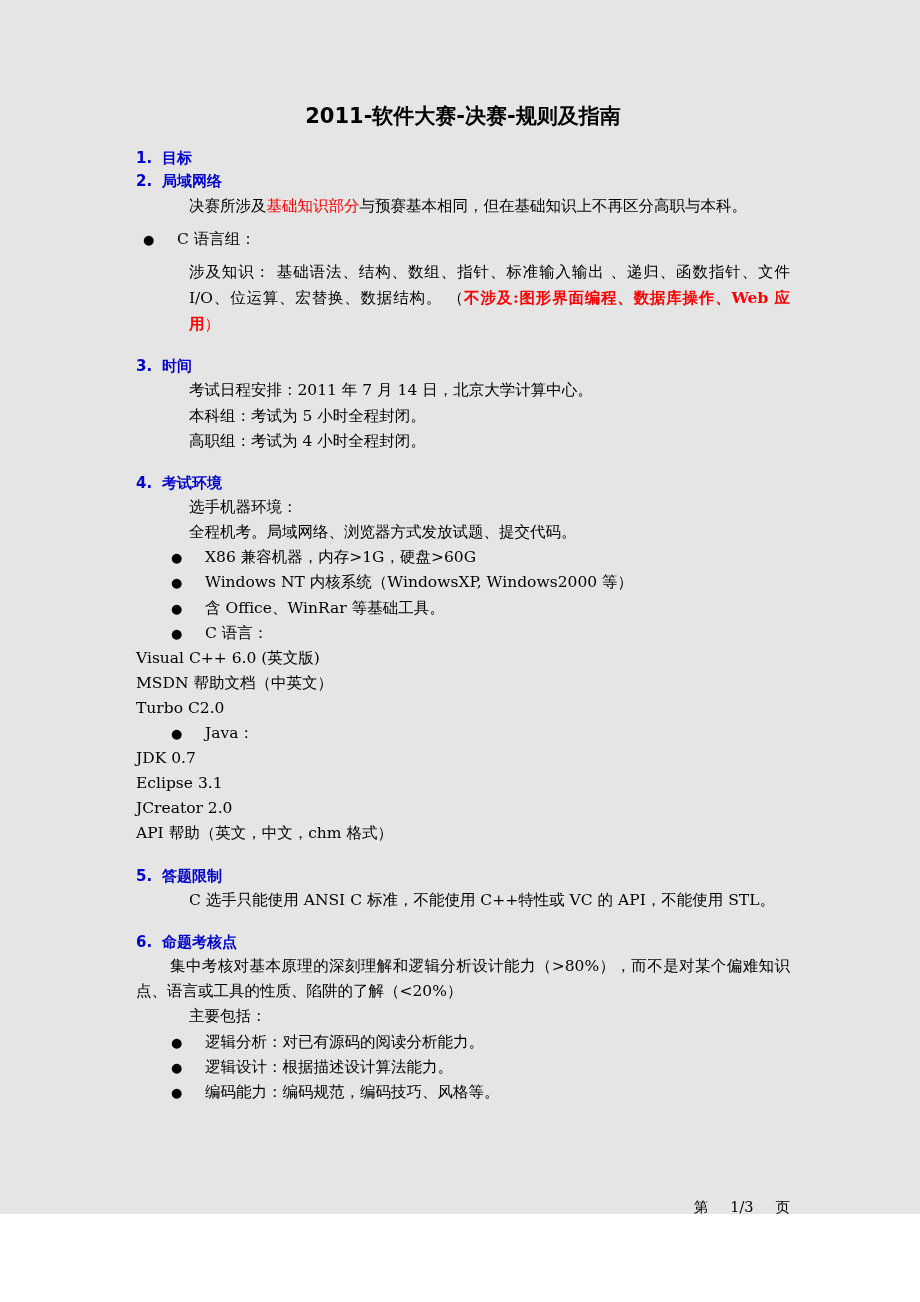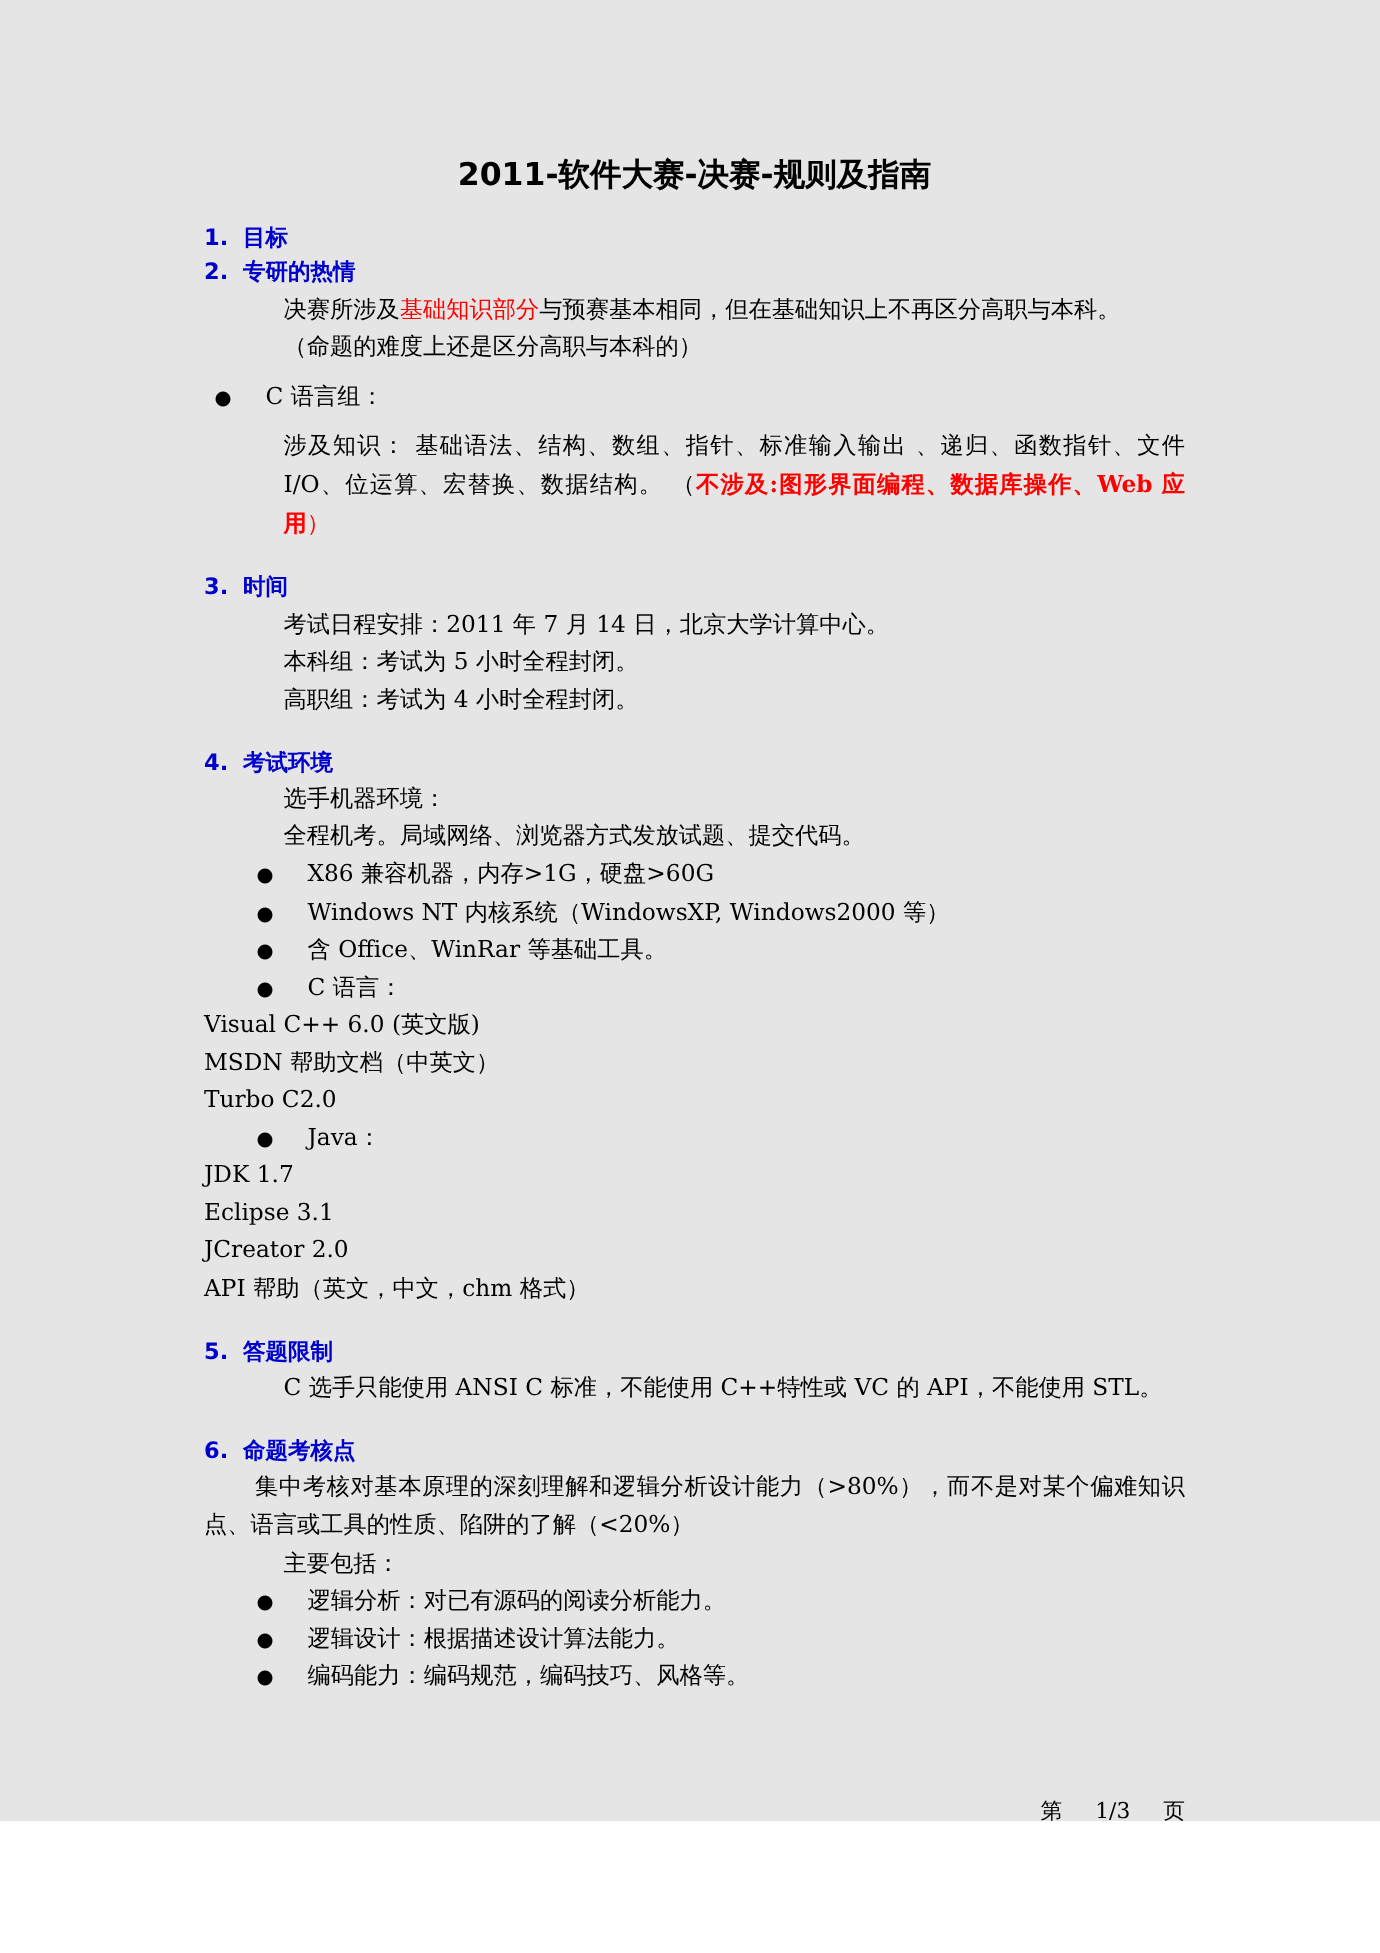--- a/index.html
+++ b/index.html
@@ -135,24 +135,23 @@
 
     <h1 class="doc-title">2011-软件大赛-决赛-规则及指南</h1>
 
     <div class="sec-head">
       <span class="sec-num">1.</span>
       <span class="sec-title">目标</span>
     </div>
 
     <div class="sec-head">
       <span class="sec-num">2.</span>
-      <span class="sec-title">专研的热情</span>
+      <span class="sec-title">局域网络</span>
     </div>
     <p class="para indent"><span>决赛所涉及</span><span class="red-hl">基础知识部分</span><span>与预赛基本相同，但在基础知识上不再区分高职与本科。</span></p>
-    <p class="para indent">（命题的难度上还是区分高职与本科的）</p>
     <div class="spacer-sm"></div>
     <div class="bullet-row bullet-l1">
       <span class="dot">●</span>
       <span>C 语言组：</span>
     </div>
     <div class="spacer-sm"></div>
     <p class="para indent"><span>涉及知识：  基础语法、结构、数组、指针、标准输入输出 、递归、函数指针、文件 I/O、位运算、宏替换、数据结构。 （</span><span class="red-bold">不涉及:图形界面编程、数据库操作、Web 应用</span><span class="red">）</span></p>
 
     <div class="sec-gap"></div>
 
@@ -192,21 +191,21 @@
 
     <p class="para">Visual C++ 6.0 (英文版)</p>
     <p class="para">MSDN 帮助文档（中英文）</p>
     <p class="para">Turbo C2.0</p>
 
     <div class="bullet-row bullet-l2">
       <span class="dot">●</span>
       <span>Java：</span>
     </div>
 
-    <p class="para">JDK 1.7</p>
+    <p class="para">JDK 0.7</p>
     <p class="para">Eclipse 3.1</p>
     <p class="para">JCreator 2.0</p>
     <p class="para">API 帮助（英文，中文，chm 格式）</p>
 
     <div class="sec-gap"></div>
 
     <div class="sec-head">
       <span class="sec-num">5.</span>
       <span class="sec-title">答题限制</span>
     </div>

